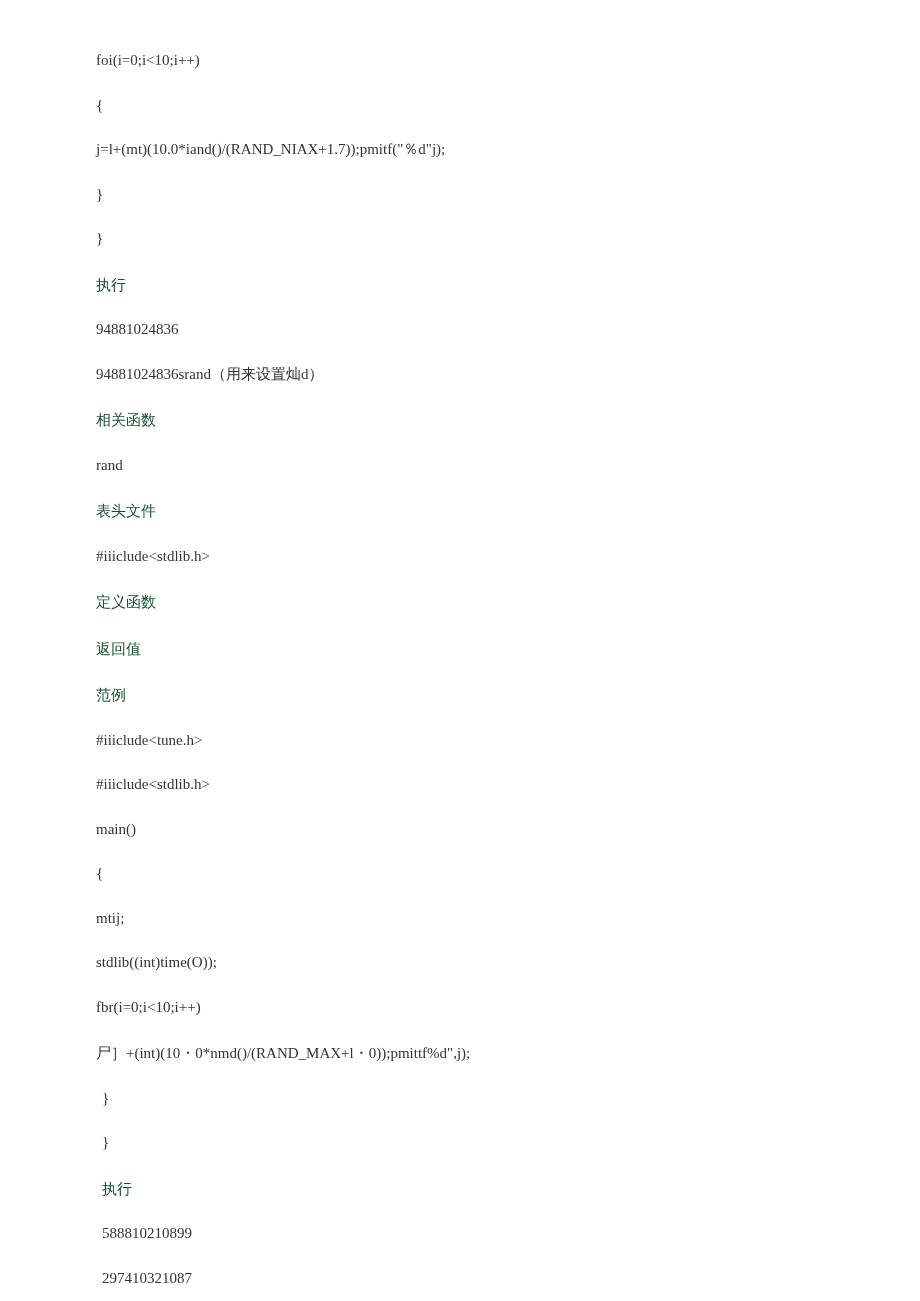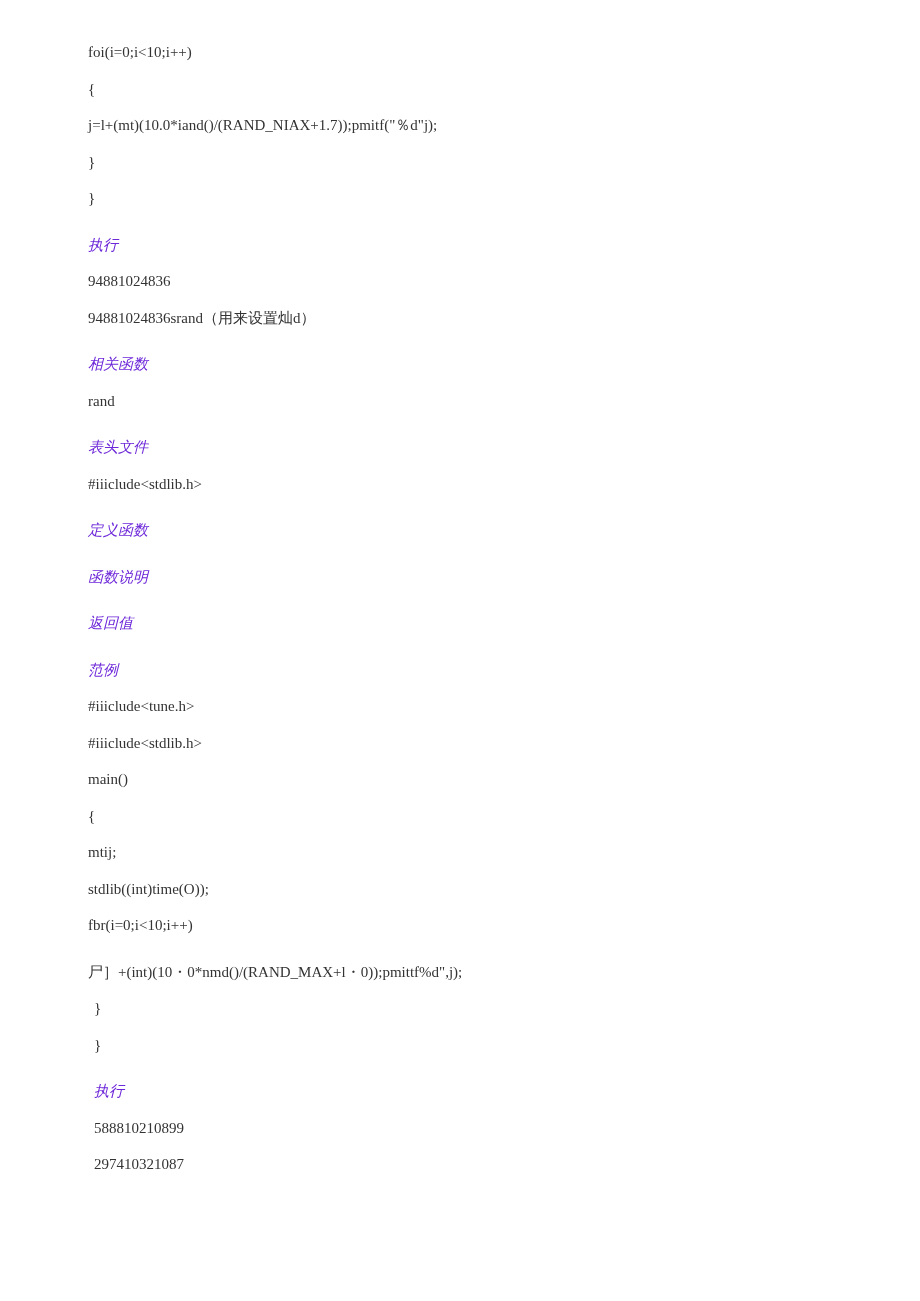--- a/index.html
+++ b/index.html
@@ -10,26 +10,25 @@
     line-height: 1.9;
     color: #333;
     background: #fff;
     width: 920px;
     box-sizing: border-box;
   }
   .para {
     margin: 0 0 18px 0;
   }
   .para p {
-    margin: 8px;
+    margin: 16px;
     word-break: break-all;
   }
   .header {
-    color: #6d28d9;
-    font-style: italic;
+    color: #14532d;
   }
   .indent {
     padding-left: 6px;
   }
 </style>
 </head>
 <body>
 
 <div class="para">
   <p>foi(i=0;i&lt;10;i++)</p>
@@ -53,21 +52,20 @@
 <div class="para">
   <p class="header">表头文件</p>
   <p>#iiiclude&lt;stdlib.h&gt;</p>
 </div>
 
 <div class="para">
   <p class="header">定义函数</p>
 </div>
 
 <div class="para">
-  <p class="header">函数说明</p>
 </div>
 
 <div class="para">
   <p class="header">返回值</p>
 </div>
 
 <div class="para">
   <p class="header">范例</p>
   <p>#iiiclude&lt;tune.h&gt;</p>
   <p>#iiiclude&lt;stdlib.h&gt;</p>

